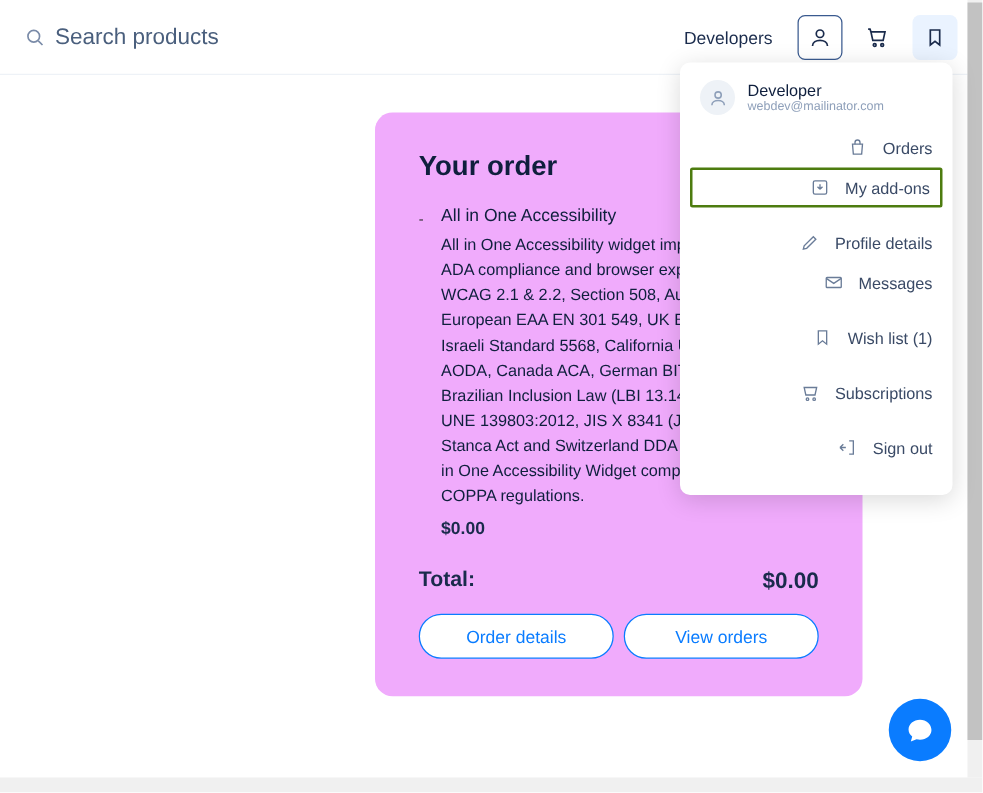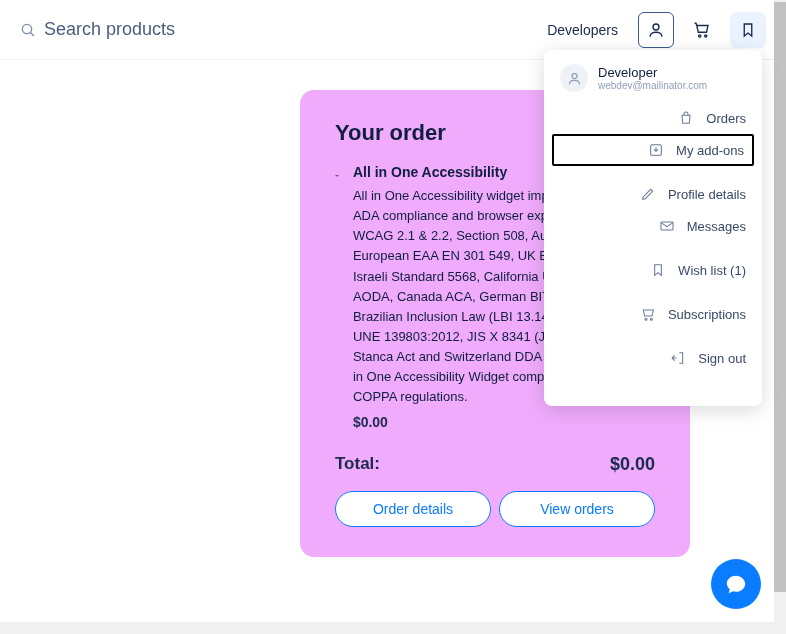--- a/index.html
+++ b/index.html
@@ -58,21 +58,21 @@
   background: #f0abfc;
   border-radius: 14px;
   margin: 30px 60px 0 300px;
   padding: 30px 35px;
   width: 390px;
 }
 .order-title { font-size: 22px; font-weight: 700; color: #0f1f3d; margin-bottom: 18px; }
 .order-item { display: flex; }
 .thumb-mark { font-size: 12px; color: #333; margin-right: 14px; margin-top: 2px; }
 .item-body { flex: 1; }
-.item-name { font-weight: 700; font-size: 14px; color: #0f1f3d; margin-bottom: 6px; }
+.item-name { font-weight: 400; font-size: 14px; color: #0f1f3d; margin-bottom: 6px; }
 .item-desc { font-size: 13px; line-height: 1.55; color: #0f1f3d; font-weight: 500; }
 .item-price { font-weight: 700; font-size: 14px; margin-top: 6px; }
 .total-row { display: flex; justify-content: space-between; margin-top: 24px; margin-bottom: 16px; }
 .total-label { font-weight: 700; font-size: 17px; }
 .total-val { font-weight: 700; font-size: 18px; }
 .order-btns { display: flex; gap: 8px; }
 .order-btn {
   flex: 1;
   border: 1px solid #0a7cff;
   background: #fff;
@@ -84,42 +84,42 @@
 }
 
 .dropdown {
   position: absolute;
   top: 50px;
   right: 24px;
   width: 218px;
   background: #fff;
   border-radius: 8px;
   box-shadow: 0 4px 20px rgba(0,0,0,0.15);
-  padding: 14px 0 32px;
+  padding: 14px 0 22px;
   z-index: 100;
 }
 .dd-user { display: flex; align-items: center; padding: 0 16px 10px; }
 .dd-avatar {
   width: 28px; height: 28px; border-radius: 50%; background: #eef2f7;
   display: flex; align-items: center; justify-content: center; margin-right: 10px;
 }
 .dd-avatar svg { width: 15px; height: 15px; color: #8fa0ba; }
 .dd-user-info .name { font-size: 13px; color: #0f1f3d; font-weight: 500; }
 .dd-user-info .email { font-size: 10px; color: #8fa0ba; }
 .dd-item {
   display: flex;
   align-items: center;
   padding: 8px 16px;
   cursor: pointer;
   font-size: 13px;
   color: #3a4a66;
   justify-content: flex-end;
 }
 .dd-item svg { width: 16px; height: 16px; margin-right: 12px; color: #6a7c98; stroke: #6a7c98; }
-.dd-item.highlighted { border: 2px solid #000000; border-radius: 2px; margin: 0 8px; padding: 6px 8px; }
+.dd-item.highlighted { border: 2px solid #4d7c0f; border-radius: 2px; margin: 0 8px; padding: 6px 8px; }
 .dd-sep { height: 12px; }
 
 .chat-bubble {
   position: absolute;
   bottom: 25px; right: 25px;
   width: 50px; height: 50px; border-radius: 50%;
   background: #0a7cff;
   display: flex; align-items: center; justify-content: center;
 }
 .chat-bubble svg { width: 22px; height: 22px; fill: #fff; }

